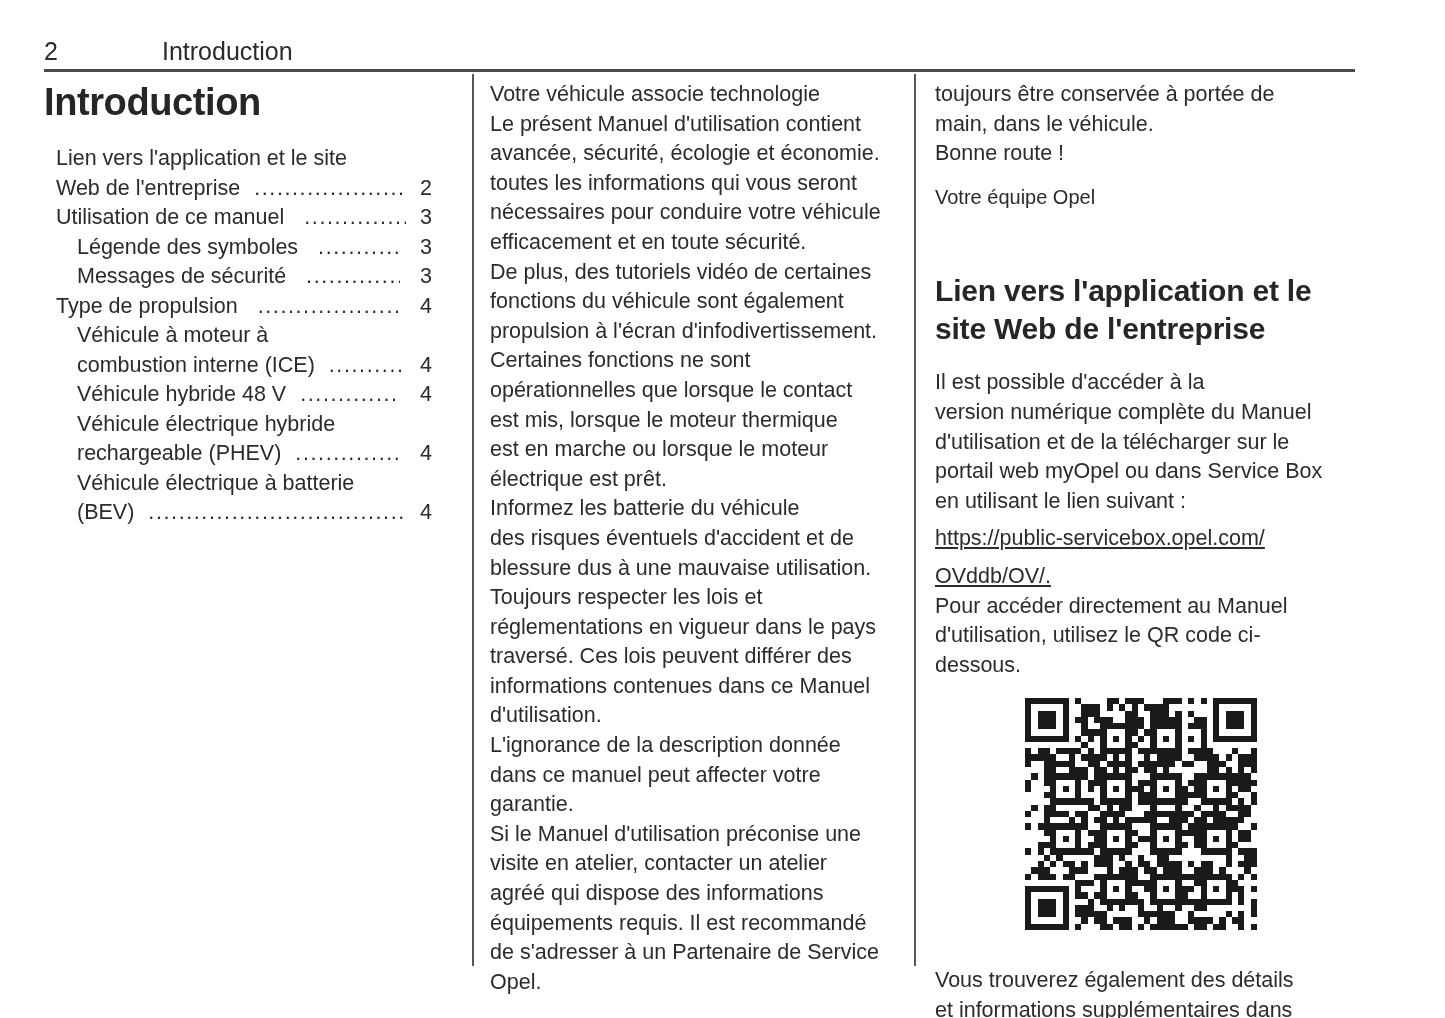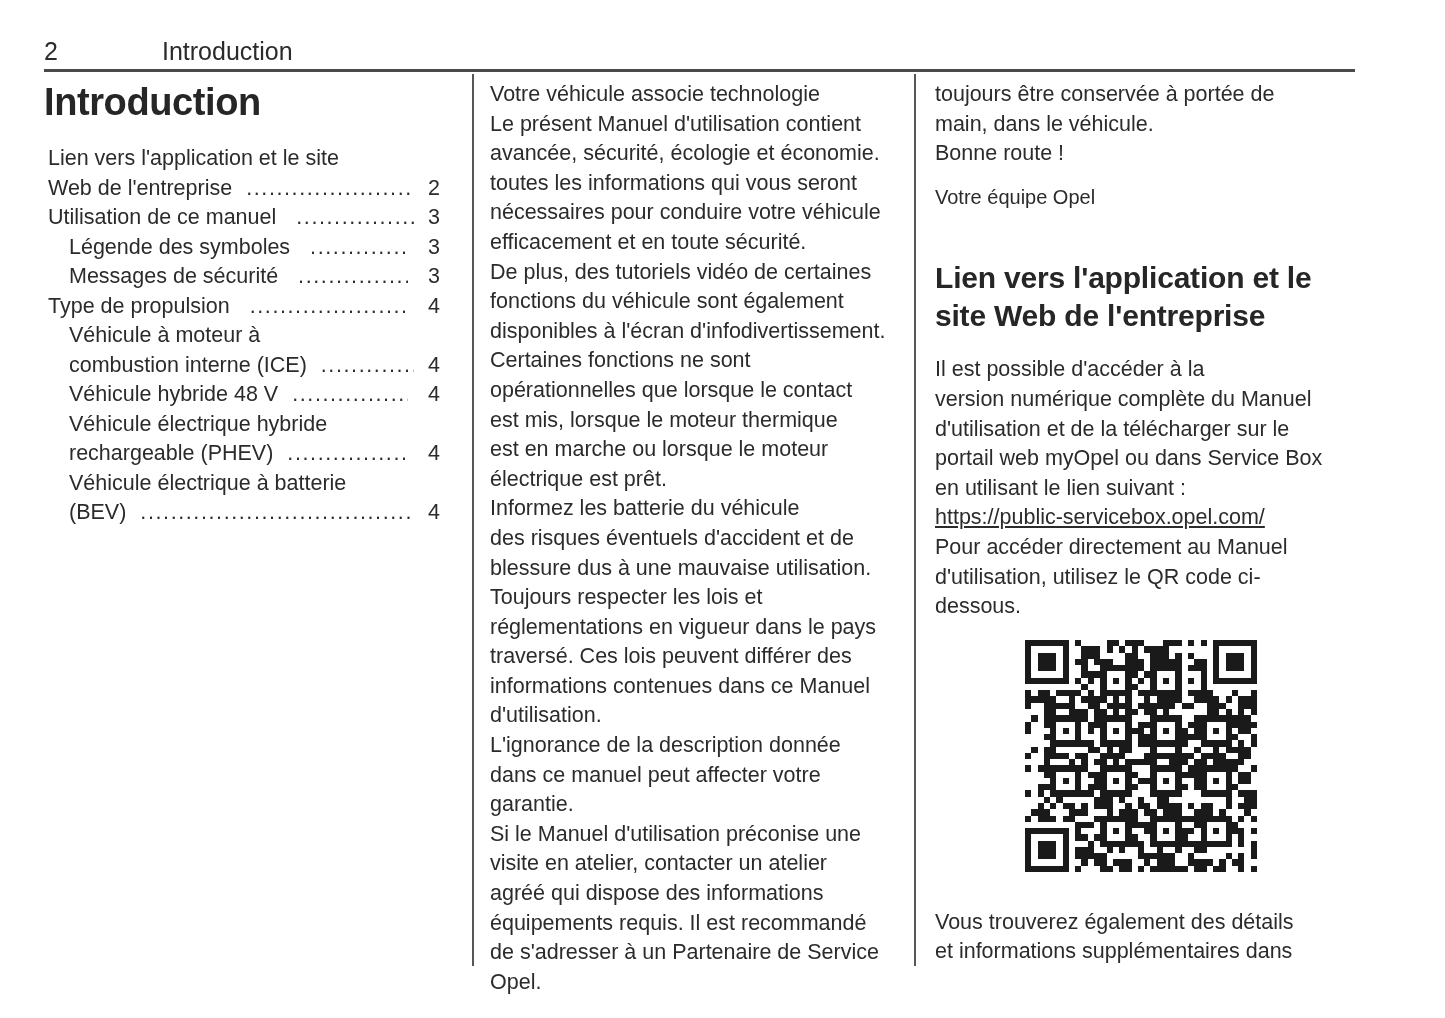--- a/index.html
+++ b/index.html
@@ -84,21 +84,21 @@
     font-size: 38px;
     font-weight: bold;
     line-height: 44px;
     margin: 0 0 20px 0;
     letter-spacing: -0.4px;
     color: #262626;
   }
 
   
   .toc {
-    margin: 4px;
+    margin: 12px;
     padding: 0;
     list-style: none;
   }
   .toc-entry {
     font-size: 21.5px;
     line-height: 29.5px;
     color: #2b2b2b;
     position: relative;
     display: block;
     white-space: normal;
@@ -147,28 +147,29 @@
     line-height: 29.6px;
     color: #2b2b2b;
     margin: 14px 0 0 0;
   }
 
   .section-heading {
     font-size: 30px;
     font-weight: bold;
     line-height: 38px;
     color: #262626;
-    margin: 47px 0 20px 0;
+    margin: 60px 0 20px 0;
     letter-spacing: -0.2px;
   }
 
   .link {
     text-decoration: underline;
     color: #2b2b2b;
     cursor: pointer;
+    margin-top: 8px;
   }
 
   
   .qr-wrap {
     margin: 18px 0 0 0;
     display: flex;
     justify-content: center;
   }
   .qr-code {
     width: 232px;
@@ -273,21 +274,21 @@
   <div class="col col-2">
     <div class="body-text" id="mid-body">
         <span class="para-line">Votre véhicule associe technologie</span>
         <span class="para-line">Le présent Manuel d'utilisation contient</span>
         <span class="para-line">avancée, sécurité, écologie et économie.</span>
         <span class="para-line">toutes les informations qui vous seront</span>
         <span class="para-line">nécessaires pour conduire votre véhicule</span>
         <span class="para-line">efficacement et en toute sécurité.</span>
         <span class="para-line">De plus, des tutoriels vidéo de certaines</span>
         <span class="para-line">fonctions du véhicule sont également</span>
-        <span class="para-line">disponibles à l'écran d'infodivertissement.</span>
+        <span class="para-line">propulsion à l'écran d'infodivertissement.</span>
         <span class="para-line">Certaines fonctions ne sont</span>
         <span class="para-line">opérationnelles que lorsque le contact</span>
         <span class="para-line">est mis, lorsque le moteur thermique</span>
         <span class="para-line">est en marche ou lorsque le moteur</span>
         <span class="para-line">électrique est prêt.</span>
         <span class="para-line">Informez les batterie du véhicule</span>
         <span class="para-line">des risques éventuels d'accident et de</span>
         <span class="para-line">blessure dus à une mauvaise utilisation.</span>
         <span class="para-line">Toujours respecter les lois et</span>
         <span class="para-line">réglementations en vigueur dans le pays</span>
@@ -324,20 +325,21 @@
     <div class="body-text" id="right-link-intro">
         <span class="para-line">Il est possible d'accéder à la</span>
         <span class="para-line">version numérique complète du Manuel</span>
         <span class="para-line">d'utilisation et de la télécharger sur le</span>
         <span class="para-line">portail web myOpel ou dans Service Box</span>
         <span class="para-line">en utilisant le lien suivant :</span>
       </div>
 
     <div class="body-text" id="right-link">
         <span class="para-line link">https://public-servicebox.opel.com/</span>
+        <span class="para-line link">OVddb/OV/.</span>
       </div>
 
     <div class="body-text" id="right-qr-intro">
         <span class="para-line">Pour accéder directement au Manuel</span>
         <span class="para-line">d'utilisation, utilisez le QR code ci-</span>
         <span class="para-line">dessous.</span>
       </div>
 
     <div class="qr-wrap">
       <svg class="qr-code" id="qr-svg" viewBox="0 0 37 37" shape-rendering="crispEdges" aria-label="QR code">

